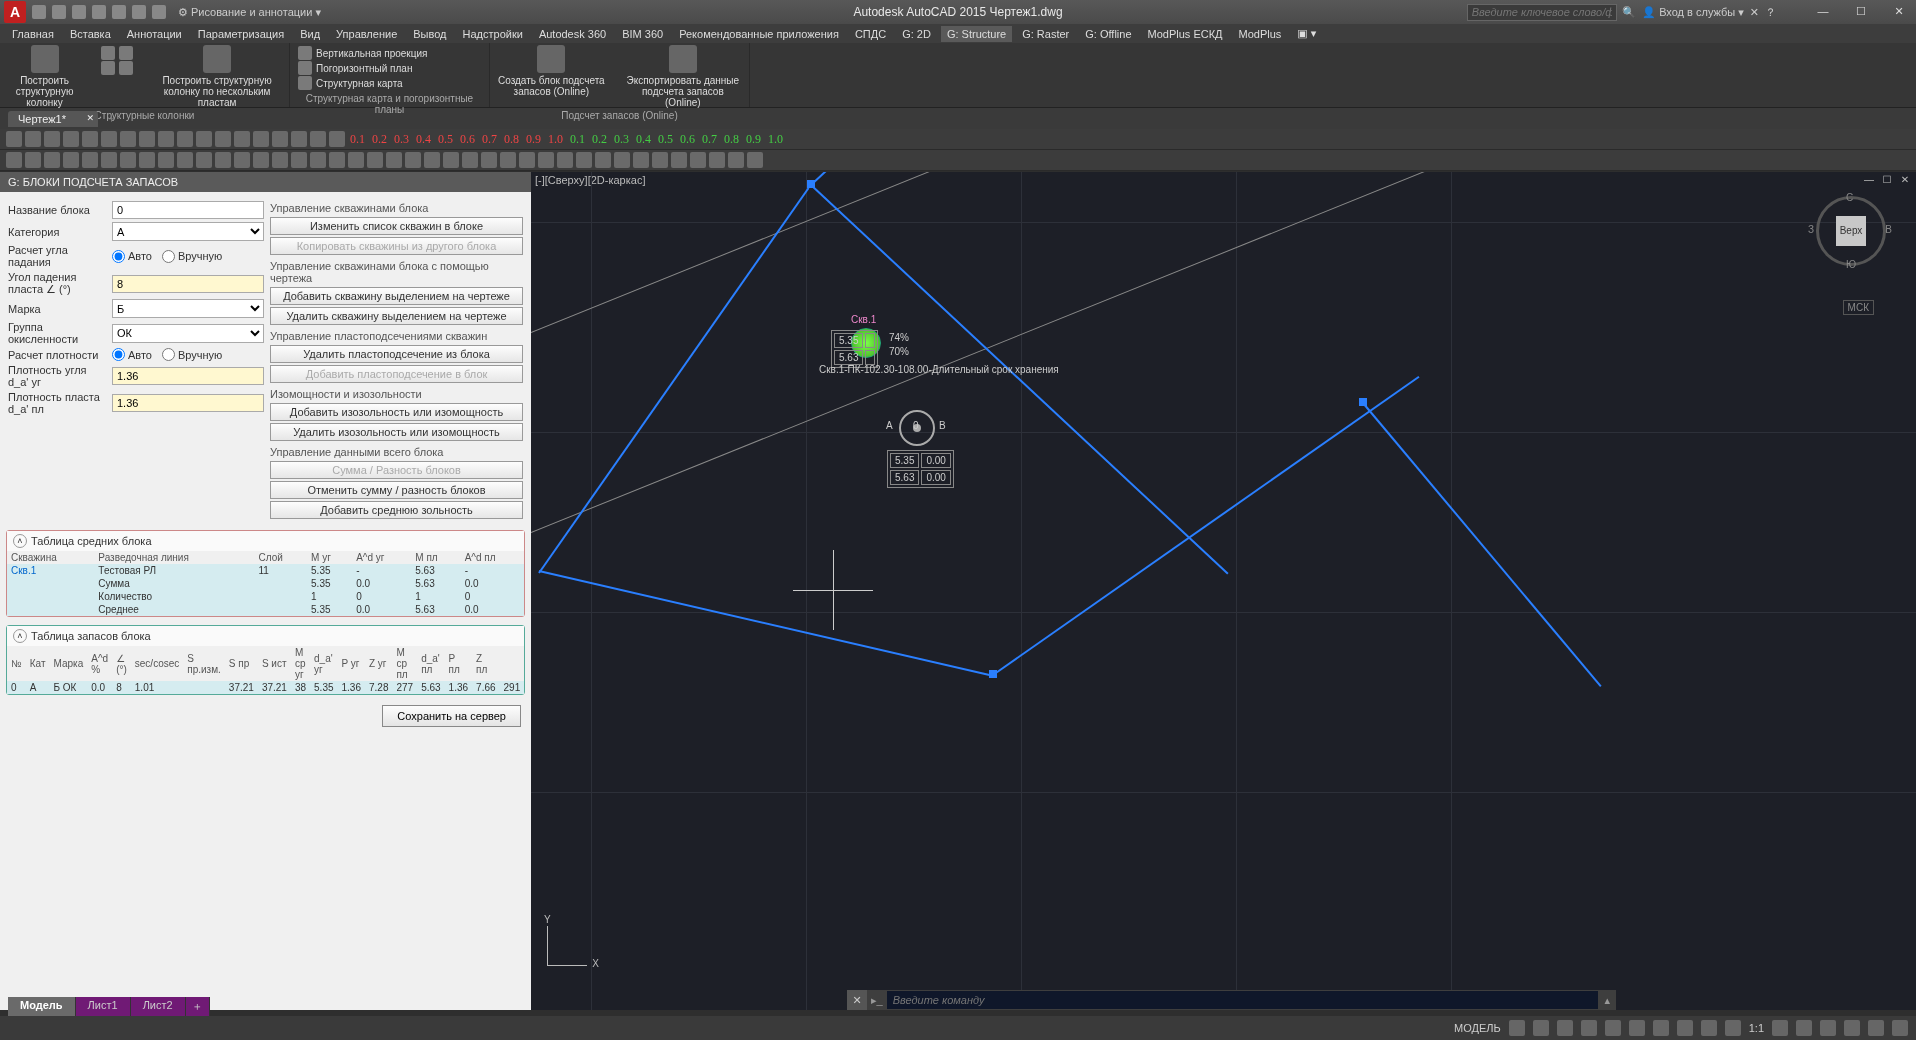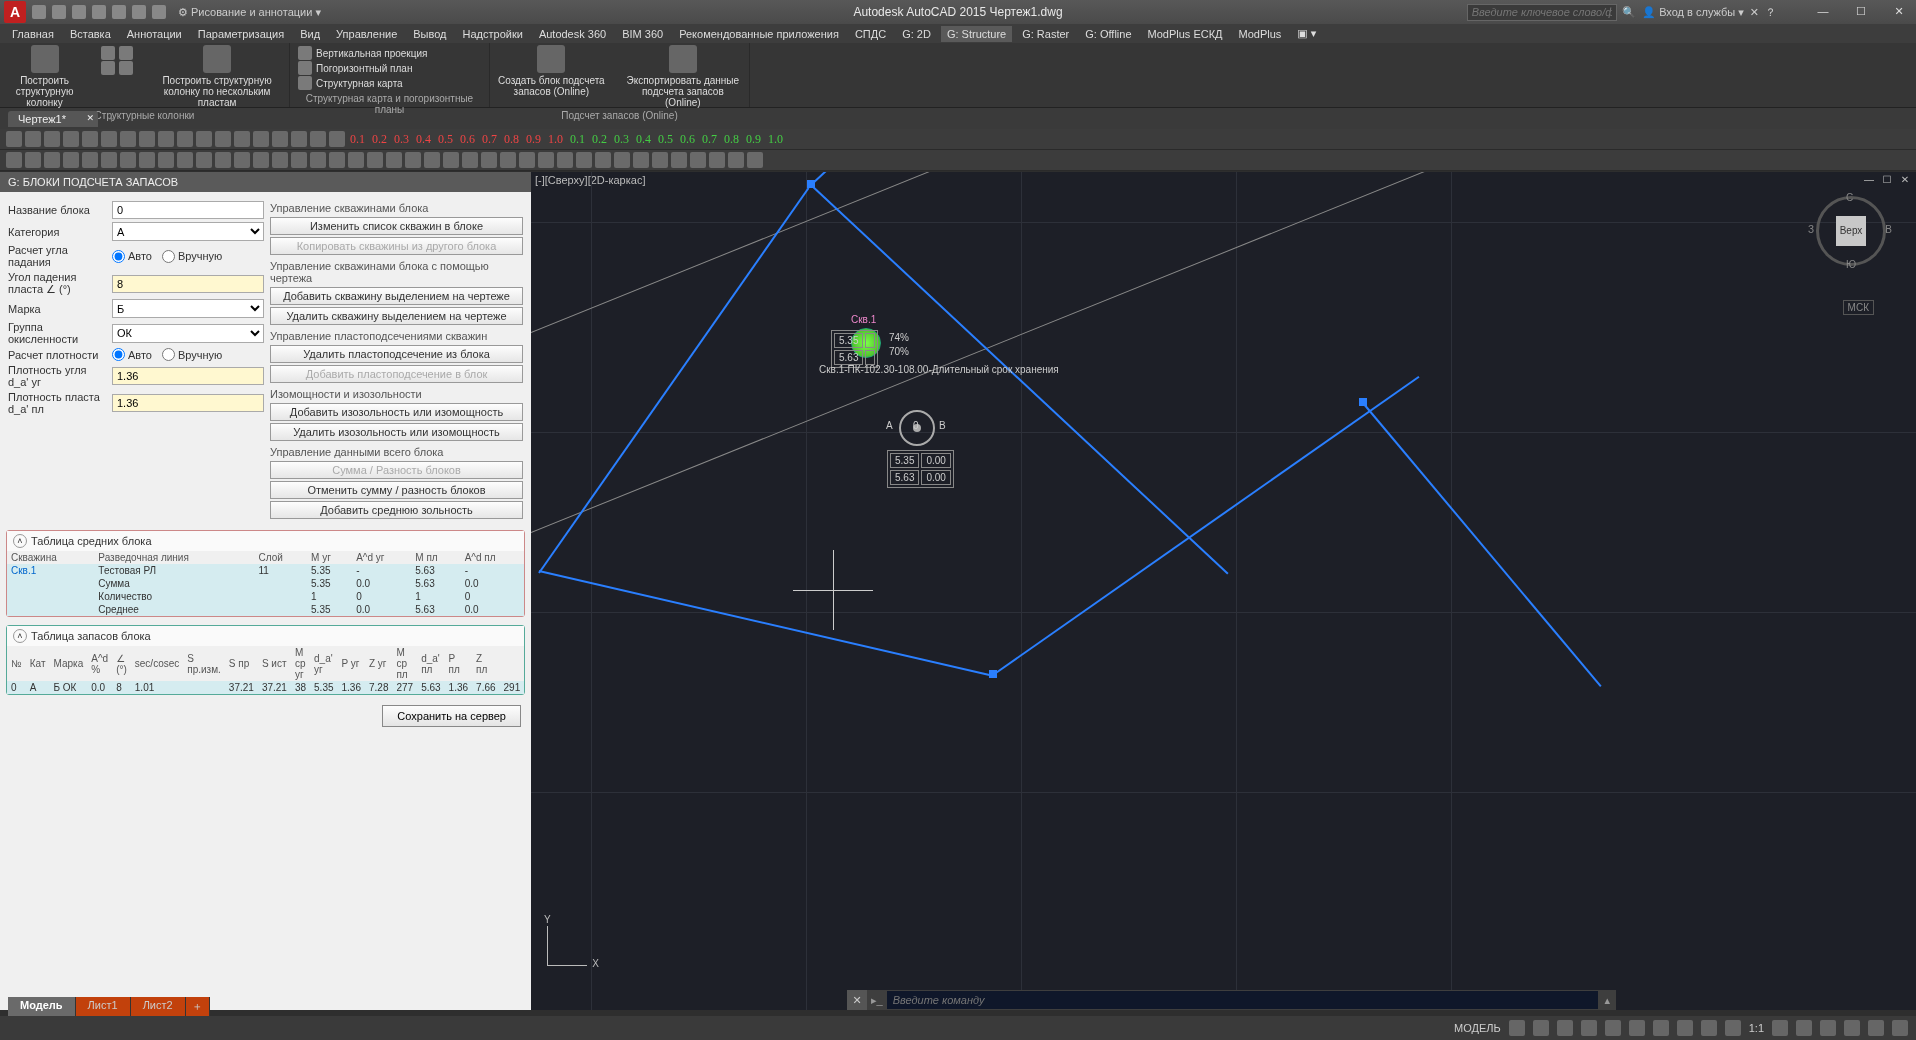--- a/index.html
+++ b/index.html
@@ -76,21 +76,21 @@
 .vc-box { position:absolute; top:20px; left:20px; width:30px; height:30px; background:#c8c8c8; color:#333; font-size:10px; text-align:center; line-height:30px; }
 .vc-lbl { position:absolute; font-size:10px; color:#888; }
 .axis-icon { position:absolute; bottom:44px; left:16px; font-size:10px; color:#bbb; }
 .cmd-bar { position:absolute; bottom:0; left:316px; right:300px; height:20px; background:#3e3e3e; display:flex; align-items:center; }
 .cmd-x { width:20px; text-align:center; color:#ccc; background:#555; height:100%; line-height:20px; }
 .cmd-in { flex:1; background:#0f172a; border:none; color:#aaa; height:18px; padding:0 6px; font-style:italic; font-size:11px; }
 .statusbar { position:absolute; bottom:0; left:0; right:0; height:24px; background:#3a3a3a; display:flex; align-items:center; justify-content:space-between; padding:0 8px; font-size:11px; }
 .sb-right { display:flex; gap:8px; align-items:center; }
 .sb-ico { width:16px; height:16px; background:#666; border-radius:2px; }
 .layout-tabs { position:absolute; bottom:24px; left:8px; display:flex; gap:0; }
-.ltab { padding:2px 12px; background:#c2410c; color:#ccc; font-size:11px; border-right:1px solid #333; cursor:pointer; }
+.ltab { padding:2px 12px; background:#701a75; color:#ccc; font-size:11px; border-right:1px solid #333; cursor:pointer; }
 .ltab.active { background:#6a6a6a; color:#fff; font-weight:bold; }
 .a-logo { width:22px; height:22px; background:#c02020; color:#fff; font-weight:bold; font-size:14px; text-align:center; line-height:22px; border-radius:2px; margin-right:6px; }
 .vp-ctrl { position:absolute; top:2px; right:4px; display:flex; gap:4px; }
 .vp-btn { width:14px; height:14px; color:#bbb; font-size:10px; text-align:center; cursor:pointer; }
 </style>
 </head>
 <body>
 
 <div class="titlebar">
   <div class="a-logo">A</div>

